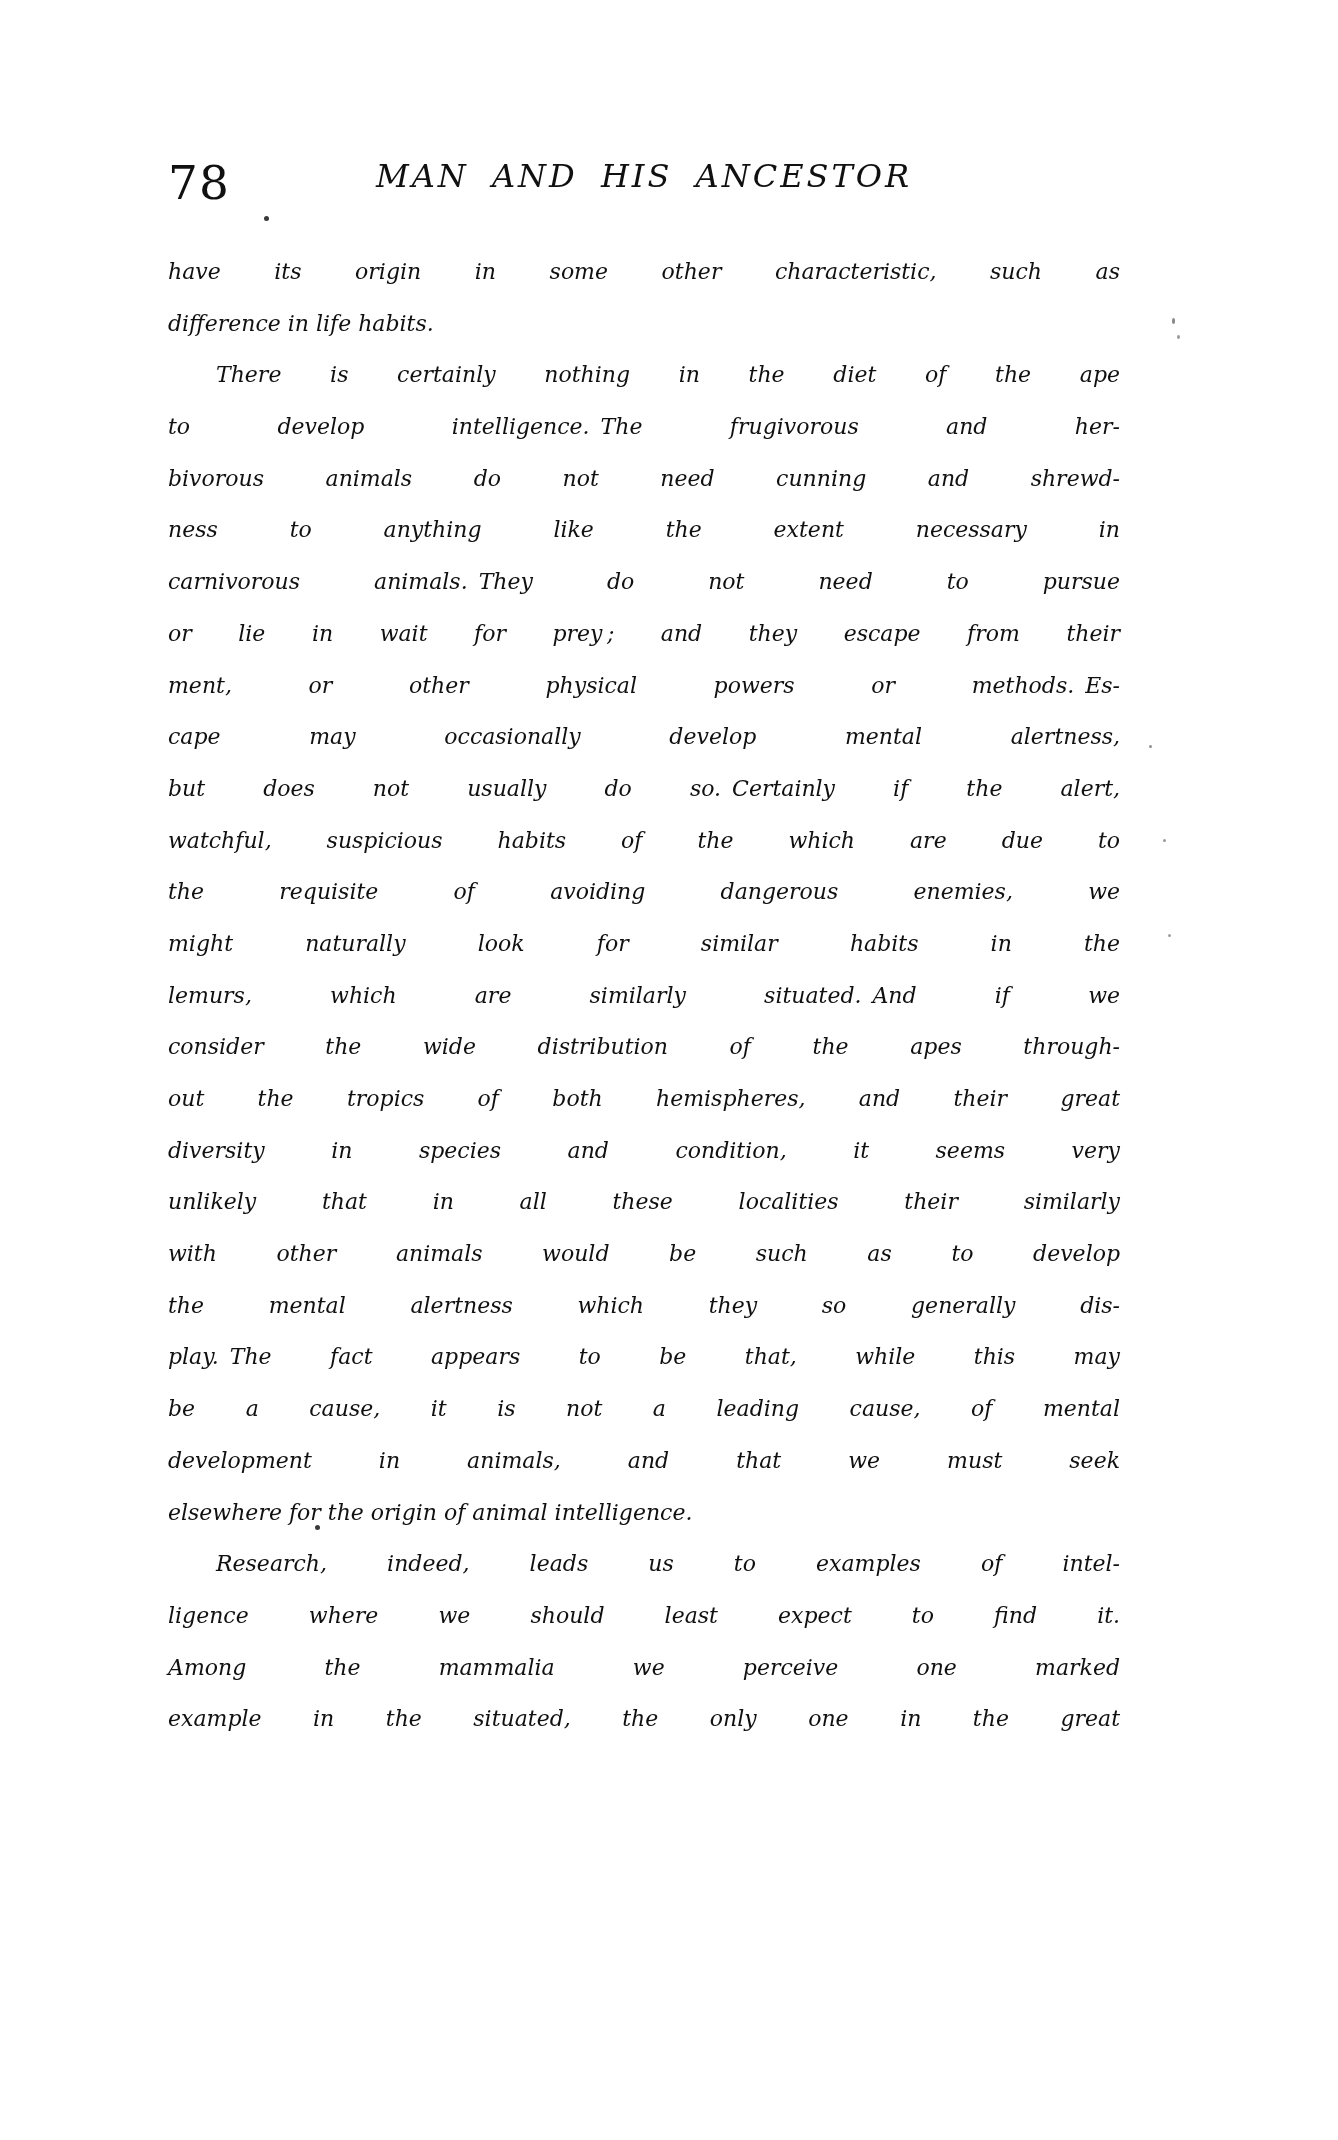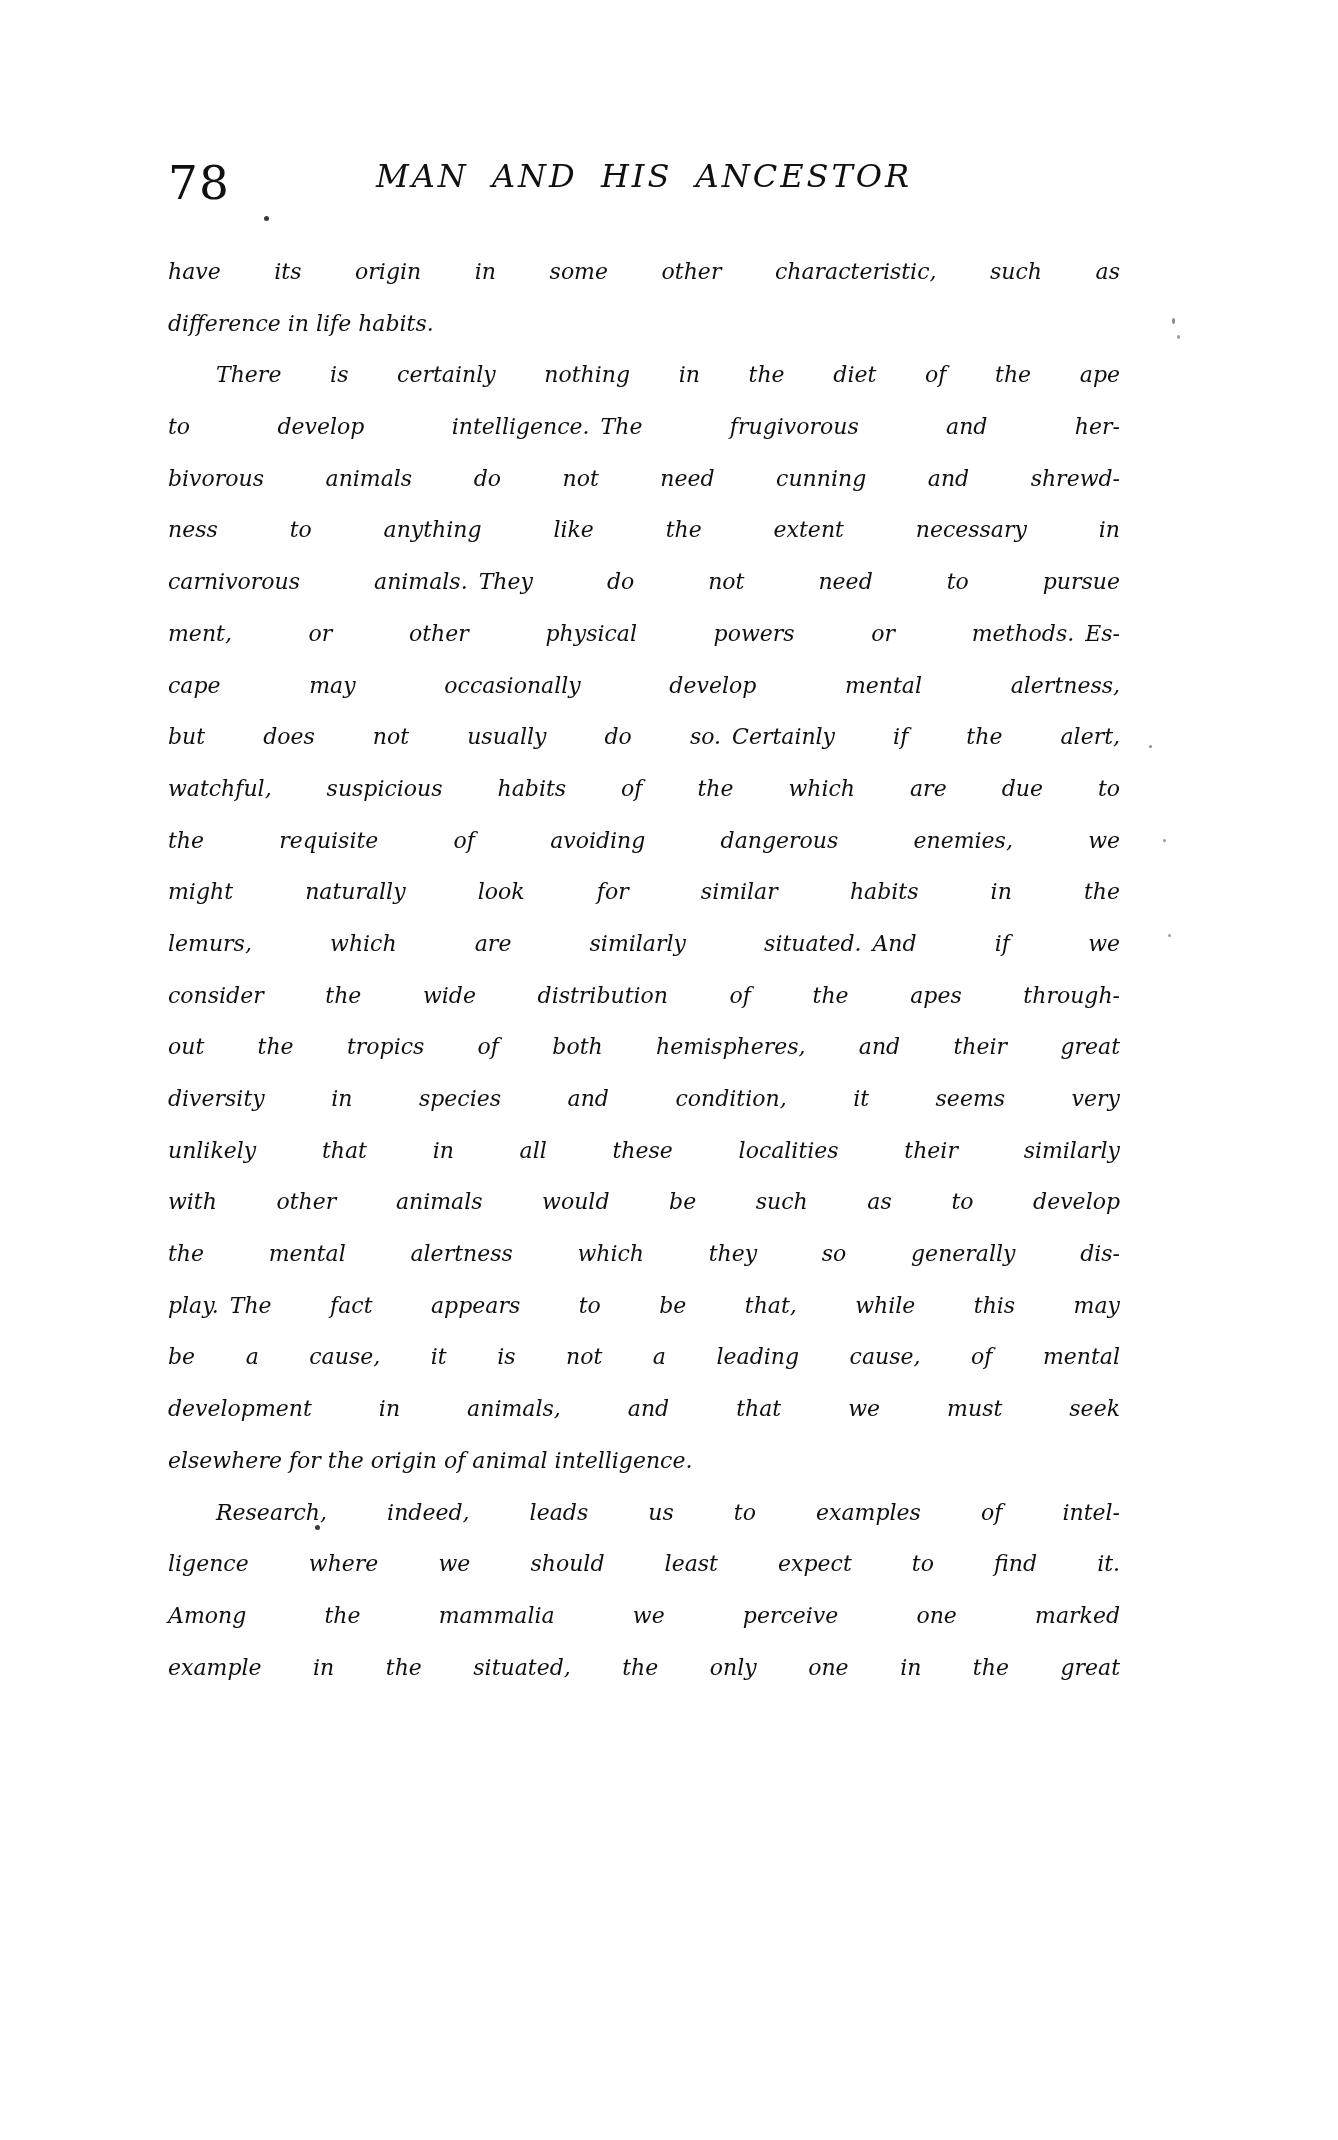--- a/index.html
+++ b/index.html
@@ -62,20 +62,21 @@
   </div>
 
   <div class="textblock">
     <div class="line">have its origin in some other characteristic, such as</div>
     <div class="line end">difference in life habits.</div>
     <div class="line indent">There is certainly nothing in the diet of the ape</div>
     <div class="line">to develop intelligence. The frugivorous and her-</div>
     <div class="line">bivorous animals do not need cunning and shrewd-</div>
     <div class="line">ness to anything like the extent necessary in</div>
     <div class="line">carnivorous animals. They do not need to pursue</div>
+    <div class="line">or lie in wait for prey ; and they escape from their</div>
     <div class="line">ment, or other physical powers or methods. Es-</div>
     <div class="line">cape may occasionally develop mental alertness,</div>
     <div class="line">but does not usually do so. Certainly if the alert,</div>
     <div class="line">watchful, suspicious habits of the which are due to</div>
     <div class="line">the requisite of avoiding dangerous enemies, we</div>
     <div class="line">might naturally look for similar habits in the</div>
     <div class="line">lemurs, which are similarly situated. And if we</div>
     <div class="line">consider the wide distribution of the apes through-</div>
     <div class="line">out the tropics of both hemispheres, and their great</div>
     <div class="line">diversity in species and condition, it seems very</div>

